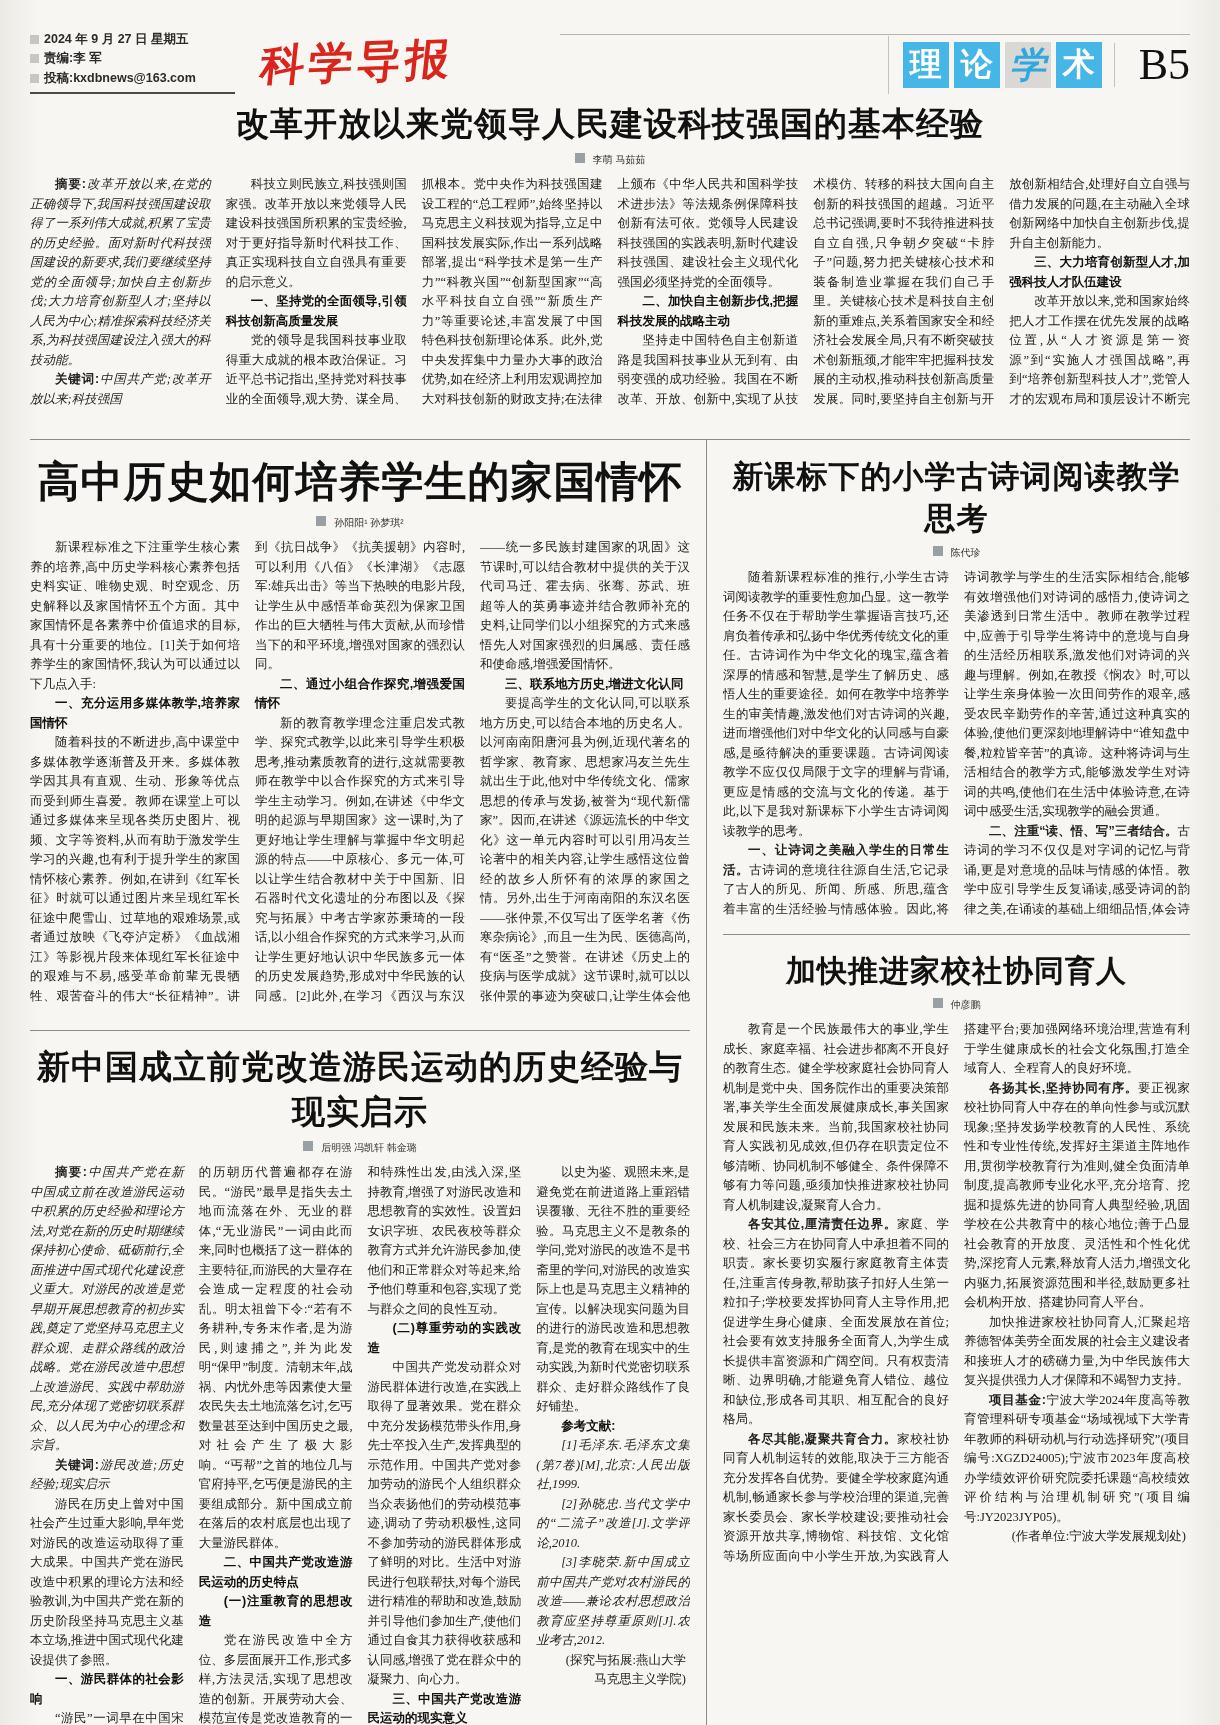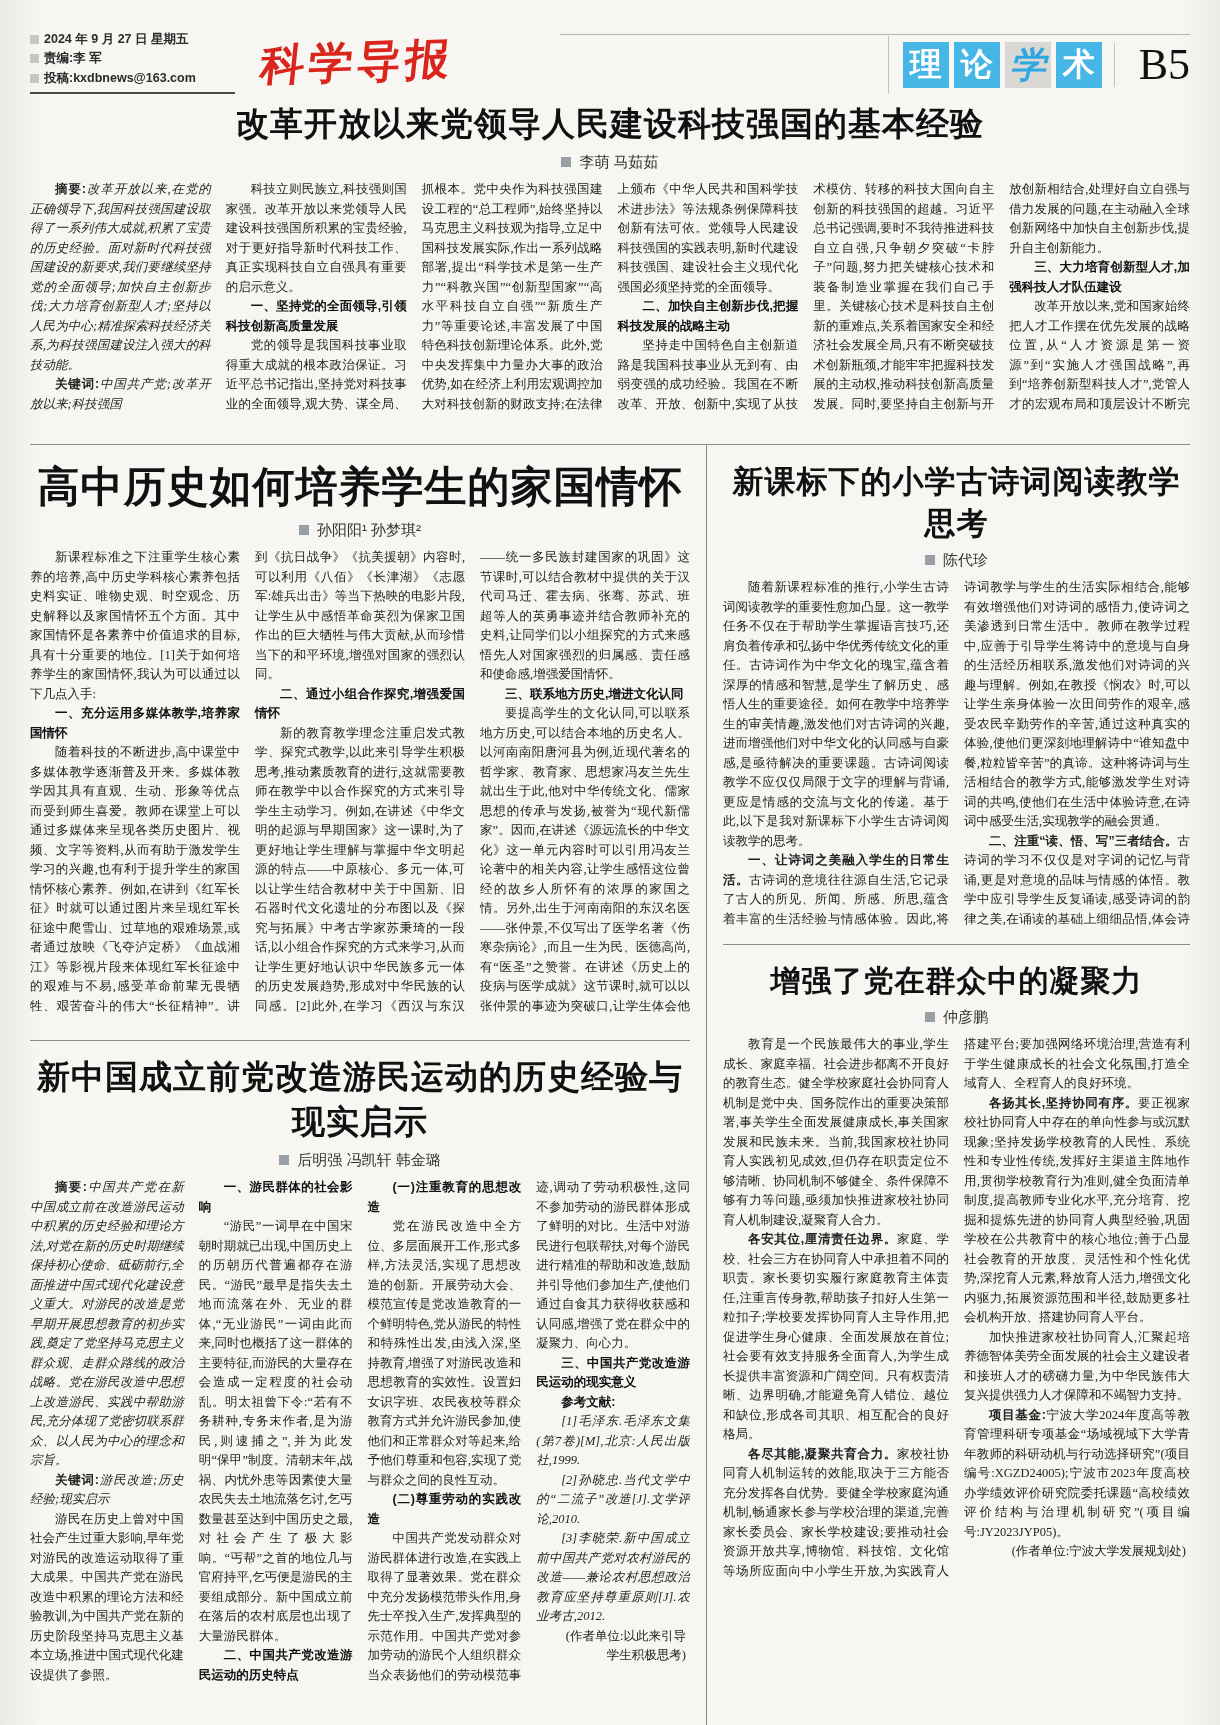--- a/index.html
+++ b/index.html
@@ -20,21 +20,21 @@
     transform:skewX(-8deg) rotate(-2deg); margin:0 0 2px 26px; letter-spacing:4px; white-space:nowrap; }
   .badge-wrap { margin-left:auto; display:flex; align-items:center; gap:12px; border-left:1px solid #c4c2bd; padding-left:14px; height:58px; }
   .badge { display:flex; gap:5px; }
   .badge .ch { width:46px; height:46px; background:#45b6e5; color:#fff; font-family:"Liberation Sans",sans-serif;
     font-weight:700; font-size:32px; display:flex; align-items:center; justify-content:center; }
   .badge .ch.alt { background:#d9d8d4; color:#2fa8e1; font-family:"DejaVu Serif",serif; font-style:italic; font-size:36px; }
   .pageno { font-family:"Liberation Serif",serif; font-weight:400; font-size:44px; color:#111;
     border-left:1px solid #c4c2bd; padding-left:24px; line-height:1;text-align:right; }
   
   .headline { font-family:"Liberation Sans",sans-serif; font-weight:700; text-align:center; color:#111; letter-spacing:1px; }
-  .byline { text-align:center; font-family:"Liberation Sans",sans-serif; font-size:15px; color:#333; margin:6px 0 8px; }
+  .byline { text-align:center; font-family:"Liberation Sans",sans-serif; font-size:10px; color:#333; margin:6px 0 8px; }
   .byline .bsq { display:inline-block; width:10px; height:10px; background:#98a0a6; margin-right:8px; }
   .body { text-align:justify; font-size:12.5px; line-height:1.56; color:#222; overflow:hidden; }
   .body p { text-indent:2em; margin:0; }
   .t-h, .t-h2, .t-refhead { font-family:"Liberation Sans",sans-serif; font-weight:700; color:#111; }
   .t-abstract, .t-kw, .t-ref { font-style:italic; }
   .t-abstract .lead, .t-kw .lead, .t-lp .lead, .t-fund .lead { font-weight:700; font-style:normal; font-family:"Liberation Sans",sans-serif; }
   .t-unit { text-indent:0; text-align:right; padding-right:4px; }
   
   .top-article { border-bottom:1px solid #8c8a85; padding-bottom:12px; }
   .top-article .headline { font-size:33px; margin-top:8px; }
@@ -129,43 +129,44 @@
             <p class="t-kw"><b class="lead">关键词:</b>游民改造;历史经验;现实启示</p>
             <p class="t-p">游民在历史上曾对中国社会产生过重大影响,早年党对游民的改造运动取得了重大成果。中国共产党在游民改造中积累的理论方法和经验教训,为中国共产党在新的历史阶段坚持马克思主义基本立场,推进中国式现代化建设提供了参照。</p>
             <p class="t-h">一、游民群体的社会影响</p>
             <p class="t-p">“游民”一词早在中国宋朝时期就已出现,中国历史上的历朝历代普遍都存在游民。“游民”最早是指失去土地而流落在外、无业的群体,“无业游民”一词由此而来,同时也概括了这一群体的主要特征,而游民的大量存在会造成一定程度的社会动乱。明太祖曾下令:“若有不务耕种,专务末作者,是为游民,则逮捕之”,并为此发明“保甲”制度。清朝末年,战祸、内忧外患等因素使大量农民失去土地流落乞讨,乞丐数量甚至达到中国历史之最,对社会产生了极大影响。“丐帮”之首的地位几与官府持平,乞丐便是游民的主要组成部分。新中国成立前在落后的农村底层也出现了大量游民群体。</p>
             <p class="t-h">二、中国共产党改造游民运动的历史特点</p>
             <p class="t-h2">(一)注重教育的思想改造</p>
             <p class="t-p">党在游民改造中全方位、多层面展开工作,形式多样,方法灵活,实现了思想改造的创新。开展劳动大会、模范宣传是党改造教育的一个鲜明特色,党从游民的特性和特殊性出发,由浅入深,坚持教育,增强了对游民改造和思想教育的实效性。设置妇女识字班、农民夜校等群众教育方式并允许游民参加,使他们和正常群众对等起来,给予他们尊重和包容,实现了党与群众之间的良性互动。</p>
             <p class="t-h2">(二)尊重劳动的实践改造</p>
             <p class="t-p">中国共产党发动群众对游民群体进行改造,在实践上取得了显著效果。党在群众中充分发扬模范带头作用,身先士卒投入生产,发挥典型的示范作用。中国共产党对参加劳动的游民个人组织群众当众表扬他们的劳动模范事迹,调动了劳动积极性,这同不参加劳动的游民群体形成了鲜明的对比。生活中对游民进行包联帮扶,对每个游民进行精准的帮助和改造,鼓励并引导他们参加生产,使他们通过自食其力获得收获感和认同感,增强了党在群众中的凝聚力、向心力。</p>
             <p class="t-h">三、中国共产党改造游民运动的现实意义</p>
+            <p class="t-p">以史为鉴、观照未来,是避免党在前进道路上重蹈错误覆辙、无往不胜的重要经验。马克思主义不是教条的学问,党对游民的改造不是书斋里的学问,对游民的改造实际上也是马克思主义精神的宣传。以解决现实问题为目的进行的游民改造和思想教育,是党的教育在现实中的生动实践,为新时代党密切联系群众、走好群众路线作了良好铺垫。</p>
             <p class="t-refhead">参考文献:</p>
             <p class="t-ref">[1]毛泽东.毛泽东文集(第7卷)[M],北京:人民出版社,1999.</p>
             <p class="t-ref">[2]孙晓忠.当代文学中的“二流子”改造[J].文学评论,2010.</p>
             <p class="t-ref">[3]李晓荣.新中国成立前中国共产党对农村游民的改造——兼论农村思想政治教育应坚持尊重原则[J].农业考古,2012.</p>
-            <p class="t-unit">(作者单位:以此来引导学生积极思考)</p>
+            <p class="t-unit">(探究与拓展:燕山大学马克思主义学院)</p>
           </div>
       </section>
 
     </div>
     <div class="right-zone">
 
       <section class="art3">
         <h2 class="headline">新课标下的小学古诗词阅读教学思考</h2>
         <div class="byline"><span class="bsq"></span><span>陈代珍</span></div>
         <div class="body cols-2a">
             <p class="t-p">随着新课程标准的推行,小学生古诗词阅读教学的重要性愈加凸显。这一教学任务不仅在于帮助学生掌握语言技巧,还肩负着传承和弘扬中华优秀传统文化的重任。古诗词作为中华文化的瑰宝,蕴含着深厚的情感和智慧,是学生了解历史、感悟人生的重要途径。如何在教学中培养学生的审美情趣,激发他们对古诗词的兴趣,进而增强他们对中华文化的认同感与自豪感,是亟待解决的重要课题。古诗词阅读教学不应仅仅局限于文字的理解与背诵,更应是情感的交流与文化的传递。基于此,以下是我对新课标下小学生古诗词阅读教学的思考。</p>
             <p class="t-lp"><b class="lead">一、让诗词之美融入学生的日常生活。</b>古诗词的意境往往源自生活,它记录了古人的所见、所闻、所感、所思,蕴含着丰富的生活经验与情感体验。因此,将诗词教学与学生的生活实际相结合,能够有效增强他们对诗词的感悟力,使诗词之美渗透到日常生活中。教师在教学过程中,应善于引导学生将诗中的意境与自身的生活经历相联系,激发他们对诗词的兴趣与理解。例如,在教授《悯农》时,可以让学生亲身体验一次田间劳作的艰辛,感受农民辛勤劳作的辛苦,通过这种真实的体验,使他们更深刻地理解诗中“谁知盘中餐,粒粒皆辛苦”的真谛。这种将诗词与生活相结合的教学方式,能够激发学生对诗词的共鸣,使他们在生活中体验诗意,在诗词中感受生活,实现教学的融会贯通。</p>
             <p class="t-lp"><b class="lead">二、注重“读、悟、写”三者结合。</b>古诗词的学习不仅仅是对字词的记忆与背诵,更是对意境的品味与情感的体悟。教学中应引导学生反复诵读,感受诗词的韵律之美,在诵读的基础上细细品悟,体会诗人的情感与思想,进而形成独立的审美感受。为了加深对诗词的理解与掌握,教师可以在学生对诗意有所感悟的基础上,鼓励他们进行仿写或改写,让学生尝试用自己的语言去表达诗中的情感与意境。</p>
           </div>
       </section>
 
       <section class="art5">
-        <h2 class="headline">增强了党在群众中的凝聚力</h2>
+        <h2 class="headline">加快推进家校社协同育人</h2>
         <div class="byline"><span class="bsq"></span><span>仲彦鹏</span></div>
         <div class="body cols-2b">
             <p class="t-p">教育是一个民族最伟大的事业,学生成长、家庭幸福、社会进步都离不开良好的教育生态。健全学校家庭社会协同育人机制是党中央、国务院作出的重要决策部署,事关学生全面发展健康成长,事关国家发展和民族未来。当前,我国家校社协同育人实践初见成效,但仍存在职责定位不够清晰、协同机制不够健全、条件保障不够有力等问题,亟须加快推进家校社协同育人机制建设,凝聚育人合力。</p>
             <p class="t-lp"><b class="lead">各安其位,厘清责任边界。</b>家庭、学校、社会三方在协同育人中承担着不同的职责。家长要切实履行家庭教育主体责任,注重言传身教,帮助孩子扣好人生第一粒扣子;学校要发挥协同育人主导作用,把促进学生身心健康、全面发展放在首位;社会要有效支持服务全面育人,为学生成长提供丰富资源和广阔空间。只有权责清晰、边界明确,才能避免育人错位、越位和缺位,形成各司其职、相互配合的良好格局。</p>
             <p class="t-lp"><b class="lead">各尽其能,凝聚共育合力。</b>家校社协同育人机制运转的效能,取决于三方能否充分发挥各自优势。要健全学校家庭沟通机制,畅通家长参与学校治理的渠道,完善家长委员会、家长学校建设;要推动社会资源开放共享,博物馆、科技馆、文化馆等场所应面向中小学生开放,为实践育人搭建平台;要加强网络环境治理,营造有利于学生健康成长的社会文化氛围,打造全域育人、全程育人的良好环境。</p>
             <p class="t-lp"><b class="lead">各扬其长,坚持协同有序。</b>要正视家校社协同育人中存在的单向性参与或沉默现象;坚持发扬学校教育的人民性、系统性和专业性传统,发挥好主渠道主阵地作用,贯彻学校教育行为准则,健全负面清单制度,提高教师专业化水平,充分培育、挖掘和提炼先进的协同育人典型经验,巩固学校在公共教育中的核心地位;善于凸显社会教育的开放度、灵活性和个性化优势,深挖育人元素,释放育人活力,增强文化内驱力,拓展资源范围和半径,鼓励更多社会机构开放、搭建协同育人平台。</p>
             <p class="t-p">加快推进家校社协同育人,汇聚起培养德智体美劳全面发展的社会主义建设者和接班人才的磅礴力量,为中华民族伟大复兴提供强力人才保障和不竭智力支持。</p>
             <p class="t-fund"><b class="lead">项目基金:</b>宁波大学2024年度高等教育管理科研专项基金“场域视域下大学青年教师的科研动机与行动选择研究”(项目编号:XGZD24005);宁波市2023年度高校办学绩效评价研究院委托课题“高校绩效评价结构与治理机制研究”(项目编号:JY2023JYP05)。</p>
             <p class="t-unit">(作者单位:宁波大学发展规划处)</p>
           </div>

